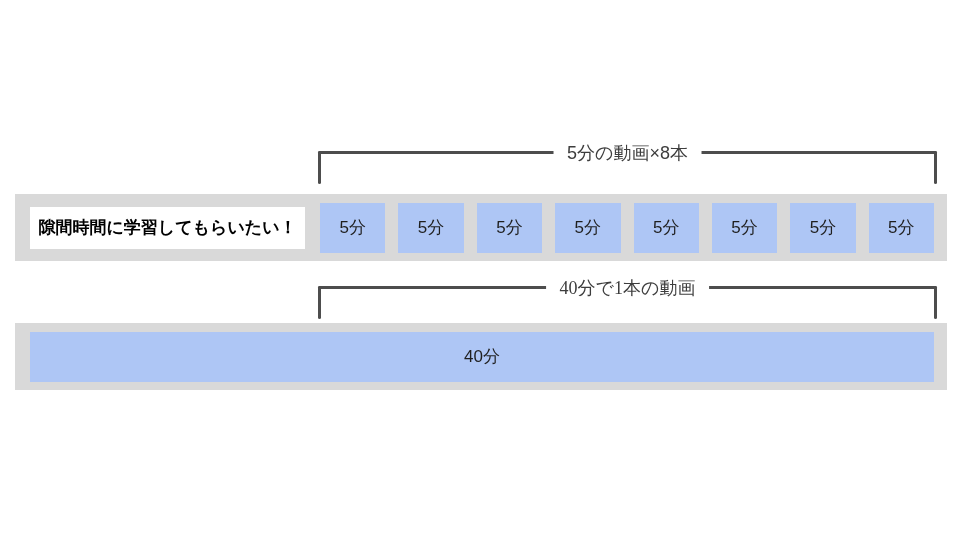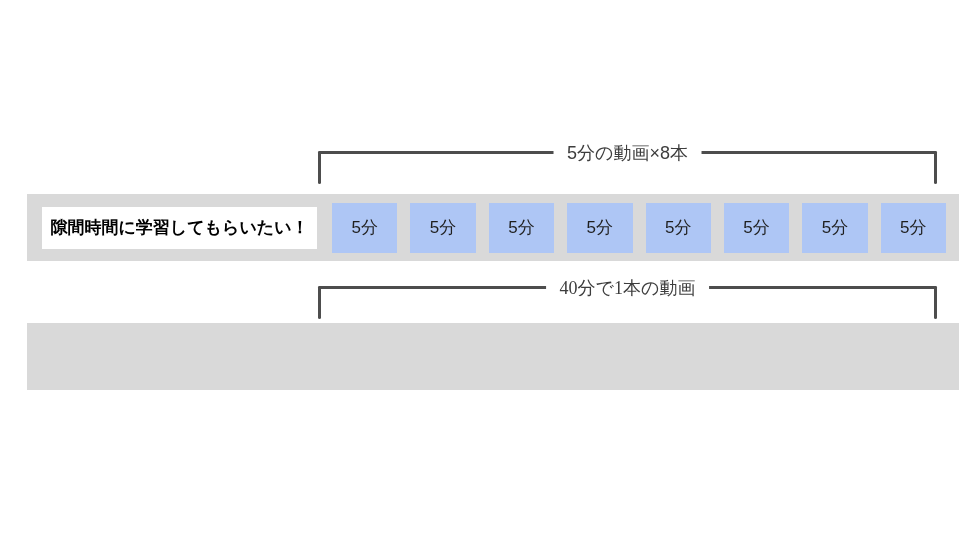--- a/index.html
+++ b/index.html
@@ -66,21 +66,20 @@
   
   .band {
     position: absolute;
     left: 15px;
     width: 932px;
     height: 67px;
     background: var(--band-bg);
     display: flex;
     align-items: center;
     padding: 0 13px 0 15px;
-    margin-left: 12px;
   }
   .band-1 { top: 194px; }
   .band-2 { top: 323px; }
 
   .row-label {
     width: 275px;
     flex: 0 0 275px;
     background: var(--label-bg);
     color: var(--label-text);
     font-weight: bold;
@@ -138,15 +137,18 @@
   </div>
 
   <div class="bracket bracket-2">
     <span class="b-line"></span>
     <span class="b-end b-left"></span>
     <span class="b-end b-right"></span>
     <span class="b-label">40分で1本の動画</span>
   </div>
 
   <div class="band band-2">
+    <div class="blocks">
+      <div class="block">40分</div>
+    </div>
   </div>
 
 </div>
 
 </body></html>

